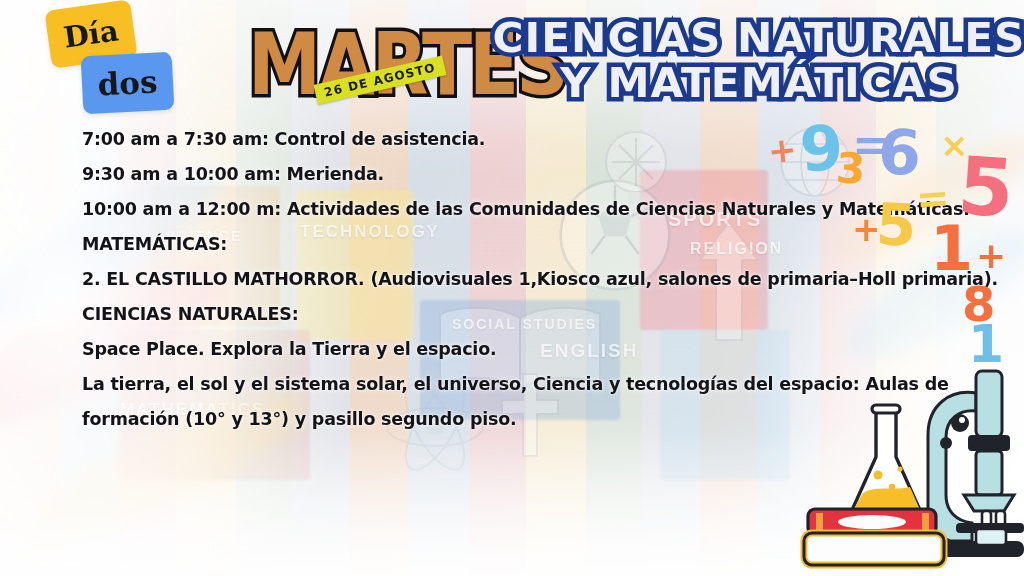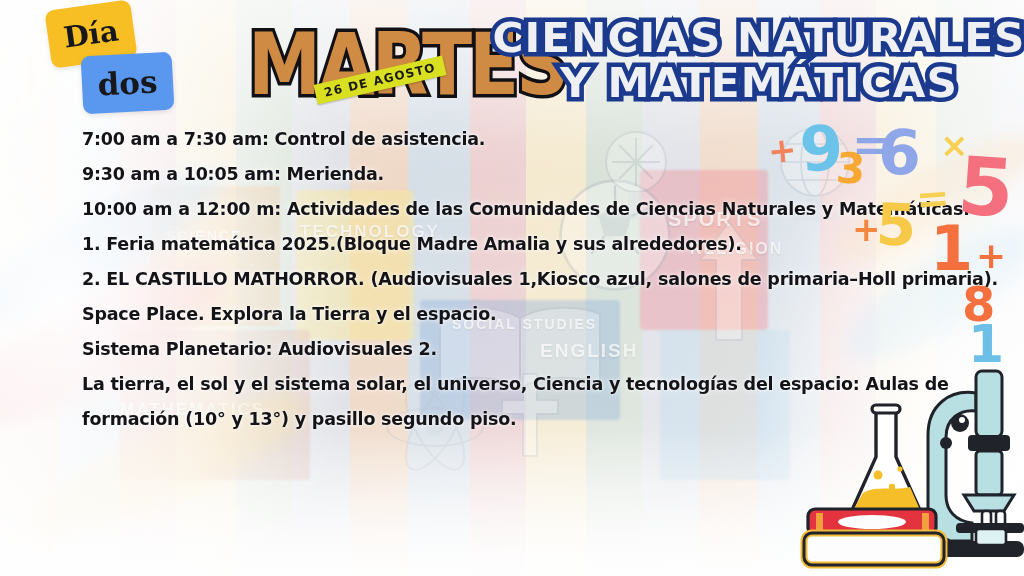--- a/index.html
+++ b/index.html
@@ -196,26 +196,26 @@
     <div id="agosto-banner">26 DE AGOSTO</div>
   </div>
 
   <div id="title">
     <span class="ln">CIENCIAS NATURALES</span>
     <span class="ln">Y MATEMÁTICAS</span>
   </div>
 
   <div id="body-text">
     <div class="line">7:00 am a 7:30 am: Control de asistencia.</div>
-    <div class="line">9:30 am a 10:05 am: Merienda.</div>
+    <div class="line">9:30 am a 10:00 am: Merienda.</div>
     <div class="line">10:00 am a 12:00 m: Actividades de las Comunidades de Ciencias Naturales y Matemáticas.</div>
-    <div class="line">1. Feria matemática 2025.(Bloque Madre Amalia y sus alrededores).</div>
+    <div class="line">MATEMÁTICAS:</div>
     <div class="line">2. EL CASTILLO MATHORROR. (Audiovisuales 1,Kiosco azul, salones de primaria–Holl primaria).</div>
+    <div class="line">CIENCIAS NATURALES:</div>
     <div class="line">Space Place. Explora la Tierra y el espacio.</div>
-    <div class="line">Sistema Planetario: Audiovisuales 2.</div>
     <div class="line">La tierra, el sol y el sistema solar, el universo, Ciencia y tecnologías del espacio: Aulas de</div>
     <div class="line">formación (10° y 13°) y pasillo segundo piso.</div>
   </div>
 
   <div id="math-layer">
       <span class="math" style="left: 768px; top: 133px; font-size: 34px; color: rgb(242, 131, 90); transform: rotate(-6deg);">+</span>
       <span class="math" style="left: 800px; top: 118px; font-size: 62px; color: rgb(108, 195, 234); transform: rotate(-4deg);">9</span>
       <span class="math" style="left: 836px; top: 148px; font-size: 42px; color: rgb(246, 168, 50); transform: rotate(3deg);">3</span>
       <span class="math" style="left: 852px; top: 122px; font-size: 46px; color: rgb(143, 167, 232); transform: rotate(0deg);">=</span>
       <span class="math" style="left: 878px; top: 122px; font-size: 62px; color: rgb(143, 167, 232); transform: rotate(2deg);">6</span>

